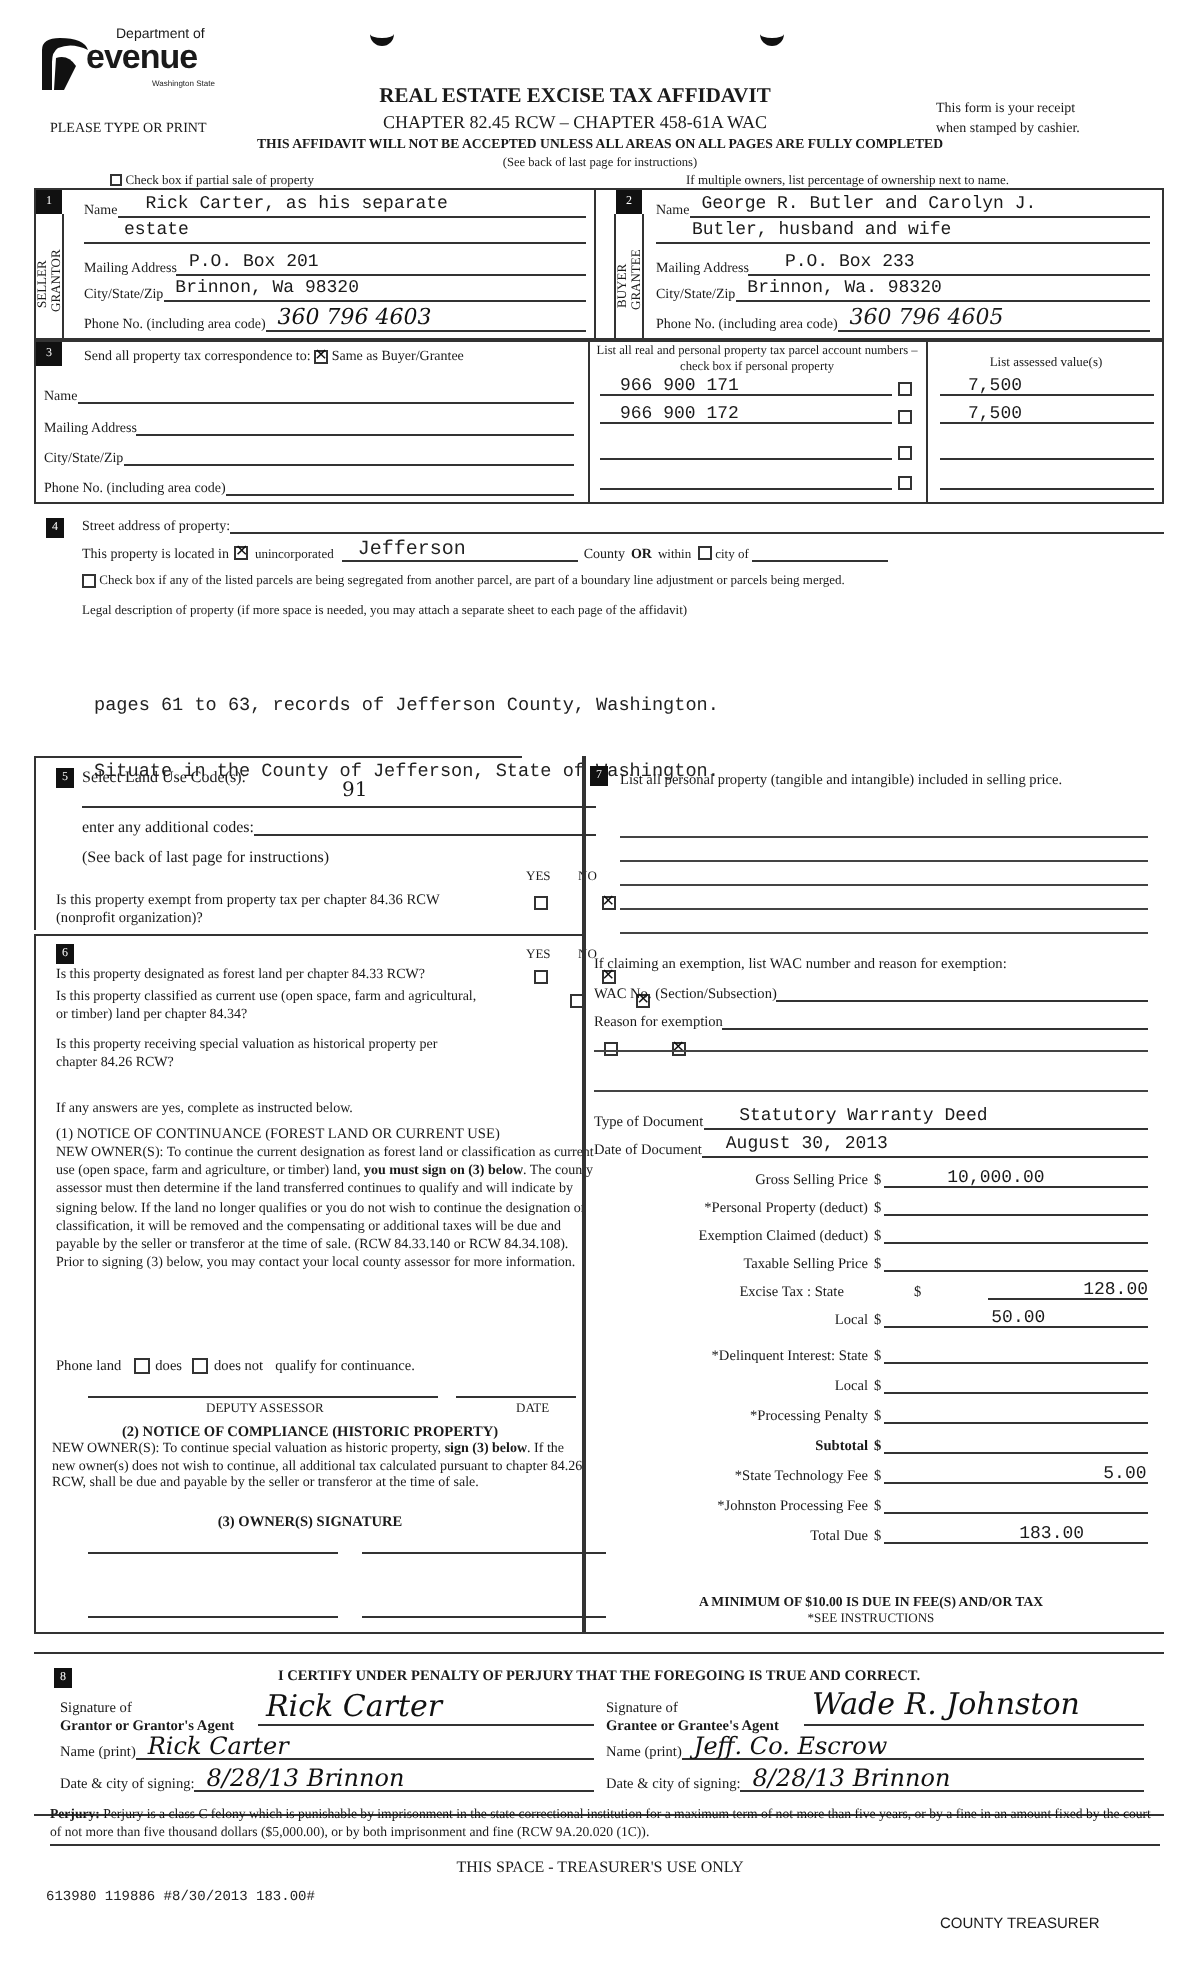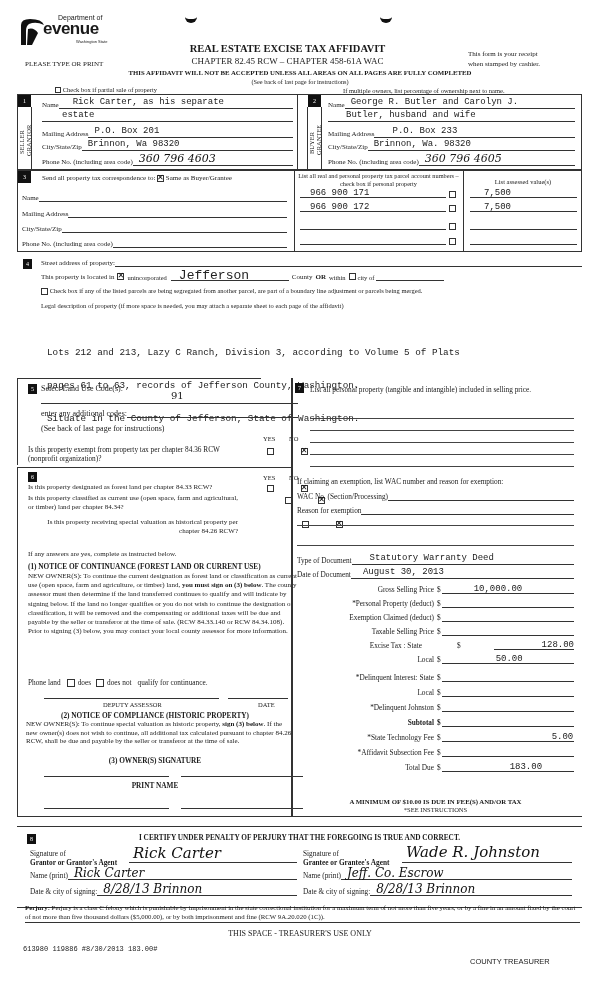--- a/index.html
+++ b/index.html
@@ -163,35 +163,34 @@
 <div class="abs" style="left:17px;top:256px;width:565px;height:112px;">
   <div class="num" style="left:6px;top:3px;">4</div>
   <div class="row" style="left:24px;top:2px;right:0;">
     <span class="lbl">Street address of property:</span>
     <span class="fill"></span>
   </div>
   <div class="abs lbl" style="left:24px;top:15px;display:flex;align-items:flex-end;">
     <span>This property is located in</span>
     <span class="cb x" style="margin:0 3px 1px 3px;"></span>
     <span class="sm">unincorporated</span>
-    <span class="ul mono" style="display:inline-block;width:118px;margin-left:4px;font-size:13px;line-height:9px;padding-left:8px;">Jefferson</span>
+    <span class="ul mono" style="display:inline-block;width:118px;margin-left:4px;font-size:10px;line-height:9px;padding-left:8px;">Jefferson</span>
     <span style="margin-left:3px;">County</span>
     <b style="margin-left:3px;">OR</b>
     <span class="sm" style="margin-left:3px;">within</span>
     <span class="cb" style="margin:0 2px 1px 3px;"></span>
     <span class="sm">city of</span>
     <span class="ul" style="display:inline-block;width:68px;margin-left:2px;height:8px;"></span>
   </div>
   <div class="abs sm" style="left:24px;top:31px;">
     <span class="cb"></span>
     <span>Check box if any of the listed parcels are being segregated from another parcel, are part of a boundary line adjustment or parcels being merged.</span>
   </div>
   <div class="abs sm" style="left:24px;top:46px;">Legal description of property (if more space is needed, you may attach a separate sheet to each page of the affidavit)</div>
   <div class="abs mono" style="left:30px;top:69px;font-size:9.3px;line-height:11px;white-space:pre;">
-    <div>Lots 212 and 213, Lazy C Ranch, Division 3, according to Volume 5 of Plats</div>
     <div>pages 61 to 63, records of Jefferson County, Washington.</div>
     <div>Situate in the County of Jefferson, State of Washington.</div>
   </div>
 </div>
 
 <div class="box" style="left:17px;top:378px;width:244px;height:87px;border-right:none;border-bottom:none;">
   <div class="num" style="left:10px;top:5px;">5</div>
   <div class="abs" style="left:23px;top:5px;font-size:8px;">Select Land Use Code(s):</div>
   <div class="abs" style="left:23px;top:15px;width:257px;height:10px;border-bottom:1px solid #333;">
     <span style="position:absolute;left:130px;top:-4px;font-size:10px;font-family:'DejaVu Serif',serif;">91</span>
@@ -214,26 +213,26 @@
   <div class="abs sm" style="left:271px;top:6px;">NO</div>
 
   <div class="abs" style="left:10px;top:15px;width:230px;font-size:7px;">Is this property designated as forest land per chapter 84.33 RCW?</div>
   <span class="abs cb" style="left:249px;top:16px;"></span>
   <span class="abs cb x" style="left:274px;top:16px;"></span>
 
   <div class="abs" style="left:10px;top:26px;width:215px;font-size:7px;line-height:9px;">Is this property classified as current use (open space, farm and agricultural, or timber) land per chapter 84.34?</div>
   <span class="abs cb" style="left:249px;top:28px;"></span>
   <span class="abs cb x" style="left:274px;top:28px;"></span>
 
-  <div class="abs" style="left:10px;top:50px;width:210px;font-size:7px;line-height:9px;text-align:right;">Is this property receiving special valuation as historical property per chapter 84.26 RCW?</div>
+  <div class="abs" style="left:10px;top:50px;width:210px;font-size:7px;line-height:9px;">Is this property receiving special valuation as historical property per chapter 84.26 RCW?</div>
   <span class="abs cb" style="left:249px;top:52px;"></span>
   <span class="abs cb x" style="left:274px;top:52px;"></span>
 
   <div class="abs" style="left:10px;top:82px;font-size:7px;">If any answers are yes, complete as instructed below.</div>
-  <div class="abs" style="left:10px;top:94px;font-size:7.3px;font-weight:bold;">(1) NOTICE OF CONTINUANCE (FOREST LAND OR CURRENT USE)</div>
+  <div class="abs" style="left:10px;top:94px;font-size:7.3px;font-weight:normal;">(1) NOTICE OF CONTINUANCE (FOREST LAND OR CURRENT USE)</div>
   <div class="abs" style="left:10px;top:104px;width:270px;font-size:7px;line-height:9.2px;">
     <span>NEW OWNER(S): To continue the current designation as forest land or classification as current use (open space, farm and agriculture, or timber) land, </span><b>you must sign on (3) below</b><span>. The county assessor must then determine if the land transferred continues to qualify and will indicate by signing below. If the land no longer qualifies or you do not wish to continue the designation or classification, it will be removed and the compensating or additional taxes will be due and payable by the seller or transferor at the time of sale. (RCW 84.33.140 or RCW 84.34.108). Prior to signing (3) below, you may contact your local county assessor for more information.</span>
   </div>
   <div class="abs" style="left:10px;top:210px;display:flex;align-items:center;font-size:7.3px;">
     <span>Phone land</span>
     <span class="cb" style="width:8px;height:8px;margin:0 3px 0 6px;"></span>
     <span>does</span>
     <span class="cb" style="width:8px;height:8px;margin:0 3px 0 5px;"></span>
     <span>does not</span>
     <span style="margin-left:6px;">qualify for continuance.</span>
@@ -243,38 +242,37 @@
   <div class="abs sm" style="left:85px;top:233px;">DEPUTY ASSESSOR</div>
   <div class="abs sm" style="left:240px;top:233px;">DATE</div>
 
   <div class="abs" style="left:0;width:274px;text-align:center;top:243px;font-size:7.3px;font-weight:bold;">(2) NOTICE OF COMPLIANCE (HISTORIC PROPERTY)</div>
   <div class="abs" style="left:8px;top:252px;width:268px;font-size:7px;line-height:8.5px;">
     <span>NEW OWNER(S): To continue special valuation as historic property, </span><b>sign (3) below</b><span>. If the new owner(s) does not wish to continue, all additional tax calculated pursuant to chapter 84.26 RCW, shall be due and payable by the seller or transferor at the time of sale.</span>
   </div>
   <div class="abs" style="left:0;width:274px;text-align:center;top:288px;font-size:7.3px;font-weight:bold;">(3) OWNER(S) SIGNATURE</div>
   <div class="abs" style="left:26px;top:308px;width:125px;border-top:1px solid #333;"></div>
   <div class="abs" style="left:163px;top:308px;width:122px;border-top:1px solid #333;"></div>
-  <div class="abs" style="left:0;width:274px;text-align:center;top:313px;font-size:7.3px;font-weight:bold;">PRINT NAME</div>
   <div class="abs" style="left:26px;top:340px;width:125px;border-top:1px solid #333;"></div>
   <div class="abs" style="left:163px;top:340px;width:122px;border-top:1px solid #333;"></div>
 </div>
 
 <div class="box" style="left:291px;top:378px;width:291px;height:439px;border-top:none;border-right:none;">
   <div class="abs" style="left:0;top:0;width:1px;height:439px;background:#333;"></div>
   <div class="num" style="left:3px;top:5px;">7</div>
   <div class="abs" style="left:18px;top:6px;width:250px;font-size:7.3px;line-height:11px;">List all personal property (tangible and intangible) included in selling price.</div>
   <div class="abs" style="left:18px;top:40px;width:264px;border-top:1px solid #444;"></div>
   <div class="abs" style="left:18px;top:52px;width:264px;border-top:1px solid #444;"></div>
   <div class="abs" style="left:18px;top:64px;width:264px;border-top:1px solid #444;"></div>
   <div class="abs" style="left:18px;top:76px;width:264px;border-top:1px solid #444;"></div>
   <div class="abs" style="left:18px;top:88px;width:264px;border-top:1px solid #444;"></div>
 
   <div class="abs" style="left:5px;top:99px;font-size:7.3px;">If claiming an exemption, list WAC number and reason for exemption:</div>
   <div class="row" style="left:5px;top:114px;width:277px;">
-    <span style="font-size:7.3px;">WAC No. (Section/Processing)</span>
+    <span style="font-size:7.3px;">WAC No. (Section/Subsection)</span>
     <span class="fill"></span>
   </div>
   <div class="row" style="left:5px;top:128px;width:277px;">
     <span style="font-size:7.3px;">Reason for exemption</span>
     <span class="fill"></span>
   </div>
   <div class="abs" style="left:5px;top:147px;width:277px;border-top:1px solid #444;"></div>
   <div class="abs" style="left:5px;top:167px;width:277px;border-top:1px solid #444;"></div>
 
   <div class="row" style="left:5px;top:176px;width:277px;">
@@ -321,36 +319,36 @@
       <span class="right" style="width:137px;font-size:7.3px;">*Delinquent Interest: State</span>
       <span style="font-size:7.3px;margin:0 1px 0 3px;">$</span>
       <span class="fill"></span>
     </div>
     <div class="row" style="left:0;top:103px;width:277px;">
       <span class="right" style="width:137px;font-size:7.3px;">Local</span>
       <span style="font-size:7.3px;margin:0 1px 0 3px;">$</span>
       <span class="fill"></span>
     </div>
     <div class="row" style="left:0;top:118px;width:277px;">
-      <span class="right" style="width:137px;font-size:7.3px;">*Delinquent Johnston</span>
+      <span class="right" style="width:137px;font-size:7.3px;">*Processing Penalty</span>
       <span style="font-size:7.3px;margin:0 1px 0 3px;">$</span>
       <span class="fill"></span>
     </div>
     <div class="row" style="left:0;top:133px;width:277px;font-weight:bold;">
       <span class="right" style="width:137px;font-size:7.3px;">Subtotal</span>
       <span style="font-size:7.3px;margin:0 1px 0 3px;">$</span>
       <span class="fill"></span>
     </div>
     <div class="row" style="left:0;top:148px;width:277px;">
       <span class="right" style="width:137px;font-size:7.3px;">*State Technology Fee</span>
       <span style="font-size:7.3px;margin:0 1px 0 3px;">$</span>
       <span class="fill" style="padding-left:110px;">5.00</span>
     </div>
     <div class="row" style="left:0;top:163px;width:277px;">
-      <span class="right" style="width:137px;font-size:7.3px;">*Affidavit Subsection Fee</span>
+      <span class="right" style="width:137px;font-size:7.3px;">*Johnston Processing Fee</span>
       <span style="font-size:7.3px;margin:0 1px 0 3px;">$</span>
       <span class="fill"></span>
     </div>
     <div class="row" style="left:0;top:178px;width:277px;">
       <span class="right" style="width:137px;font-size:7.3px;">Total Due</span>
       <span style="font-size:7.3px;margin:0 1px 0 3px;">$</span>
       <span class="fill" style="padding-left:36px;text-align:center;">183.00</span>
     </div>
   </div>
   <div class="abs" style="left:5px;width:277px;top:420px;text-align:center;font-size:6.8px;font-weight:bold;">A MINIMUM OF $10.00 IS DUE IN FEE(S) AND/OR TAX</div>

